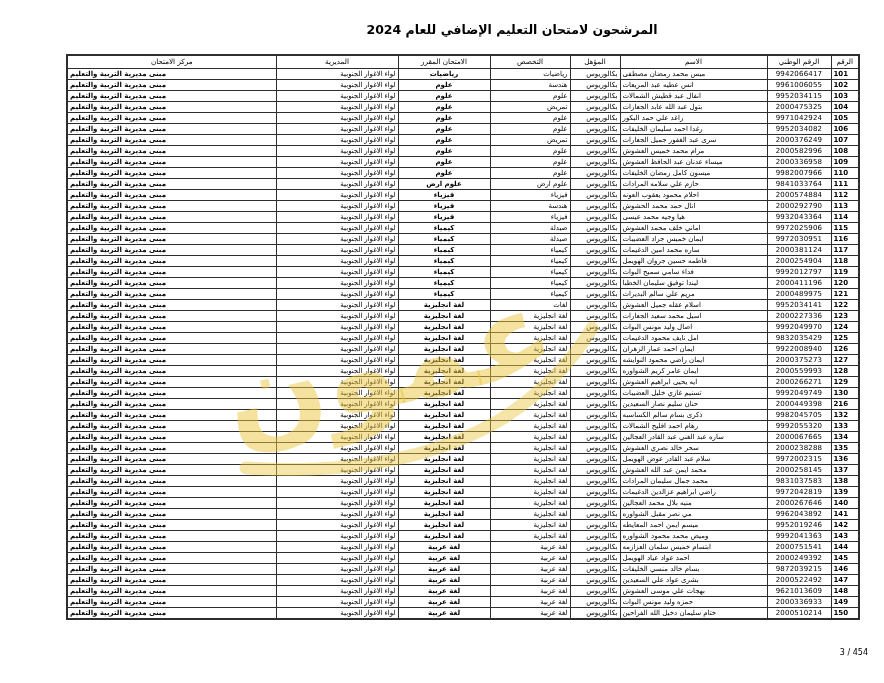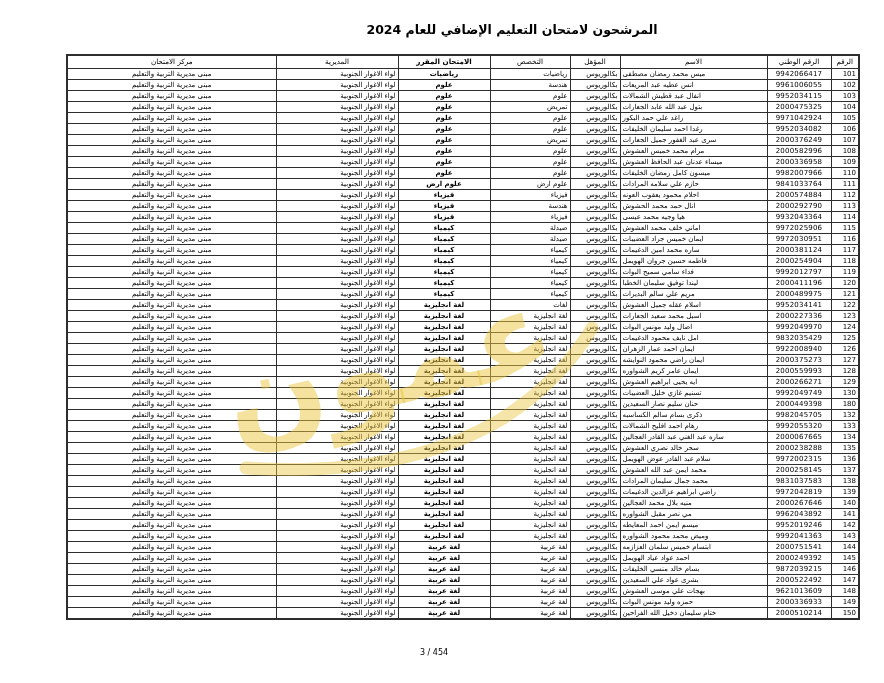--- a/index.html
+++ b/index.html
@@ -24,32 +24,32 @@
     font-size:7px;z-index:2;
   }
   .roster th,.roster td{
     border:1px solid #2e2e2e;overflow:hidden;white-space:nowrap;
     padding:0 2px;height:10px;line-height:1.15;
   }
   .roster thead th{
     height:12px;font-weight:normal;text-align:center;font-size:7.2px;
     border-bottom:1px solid #2e2e2e;
   }
-  .roster thead th.h-exam{font-weight:bold;}
+  .roster thead th.h-exam{font-weight:normal;}
   .roster{border:2px solid #2e2e2e;}
-  .cell-serial{text-align:right;}
+  .cell-serial{text-align:left;font-weight:bold;}
   .cell-national-id{text-align:center;letter-spacing:0.2px;}
   .cell-name{text-align:left;padding-right:3px;}
   .cell-qualification{padding-right:2px;}
   .cell-specialization{text-align:right;padding-right:7px;}
   .cell-exam{text-align:center;font-weight:bold;}
   .cell-directorate{text-align:right;padding-right:5px;font-family:Liberation Serif, serif;}
-  .cell-exam-center{text-align:center;padding-right:4px;}
+  .cell-exam-center{text-align:left;padding-right:4px;font-weight:bold;}
   .page-footer{
-    position:absolute;bottom:26px;left:0;width:868px;text-align:center;
+    position:absolute;bottom:26px;left:0;width:868px;text-align:right;
     font-size:8px;direction:ltr;
   }
 </style>
 </head>
 <body>
 
 <div class="page-title">المرشحون لامتحان التعليم الإضافي للعام 2024</div>
 
 <svg class="watermark-swoosh" width="884" height="683" viewBox="0 0 884 683">
   <path d="M 246 468 Q 400 478 500 420 Q 560 382 592 328" fill="none" stroke="rgba(233,198,62,0.45)" stroke-width="13" stroke-linecap="round"></path>
@@ -375,21 +375,21 @@
         <td class="cell-serial">130</td>
         <td class="cell-national-id">9992049749</td>
         <td class="cell-name">تسنيم غازي خليل العضيبات</td>
         <td class="cell-qualification">بكالوريوس</td>
         <td class="cell-specialization">لغة انجليزية</td>
         <td class="cell-exam">لغة انجليزية</td>
         <td class="cell-directorate">لواء الاغوار الجنوبية</td>
         <td class="cell-exam-center">مبنى مديرية التربية والتعليم</td>
       </tr>
       <tr>
-        <td class="cell-serial">180</td>
+        <td class="cell-serial">216</td>
         <td class="cell-national-id">2000449398</td>
         <td class="cell-name">حنان سليم نصار السعيدين</td>
         <td class="cell-qualification">بكالوريوس</td>
         <td class="cell-specialization">لغة انجليزية</td>
         <td class="cell-exam">لغة انجليزية</td>
         <td class="cell-directorate">لواء الاغوار الجنوبية</td>
         <td class="cell-exam-center">مبنى مديرية التربية والتعليم</td>
       </tr>
       <tr>
         <td class="cell-serial">132</td>

